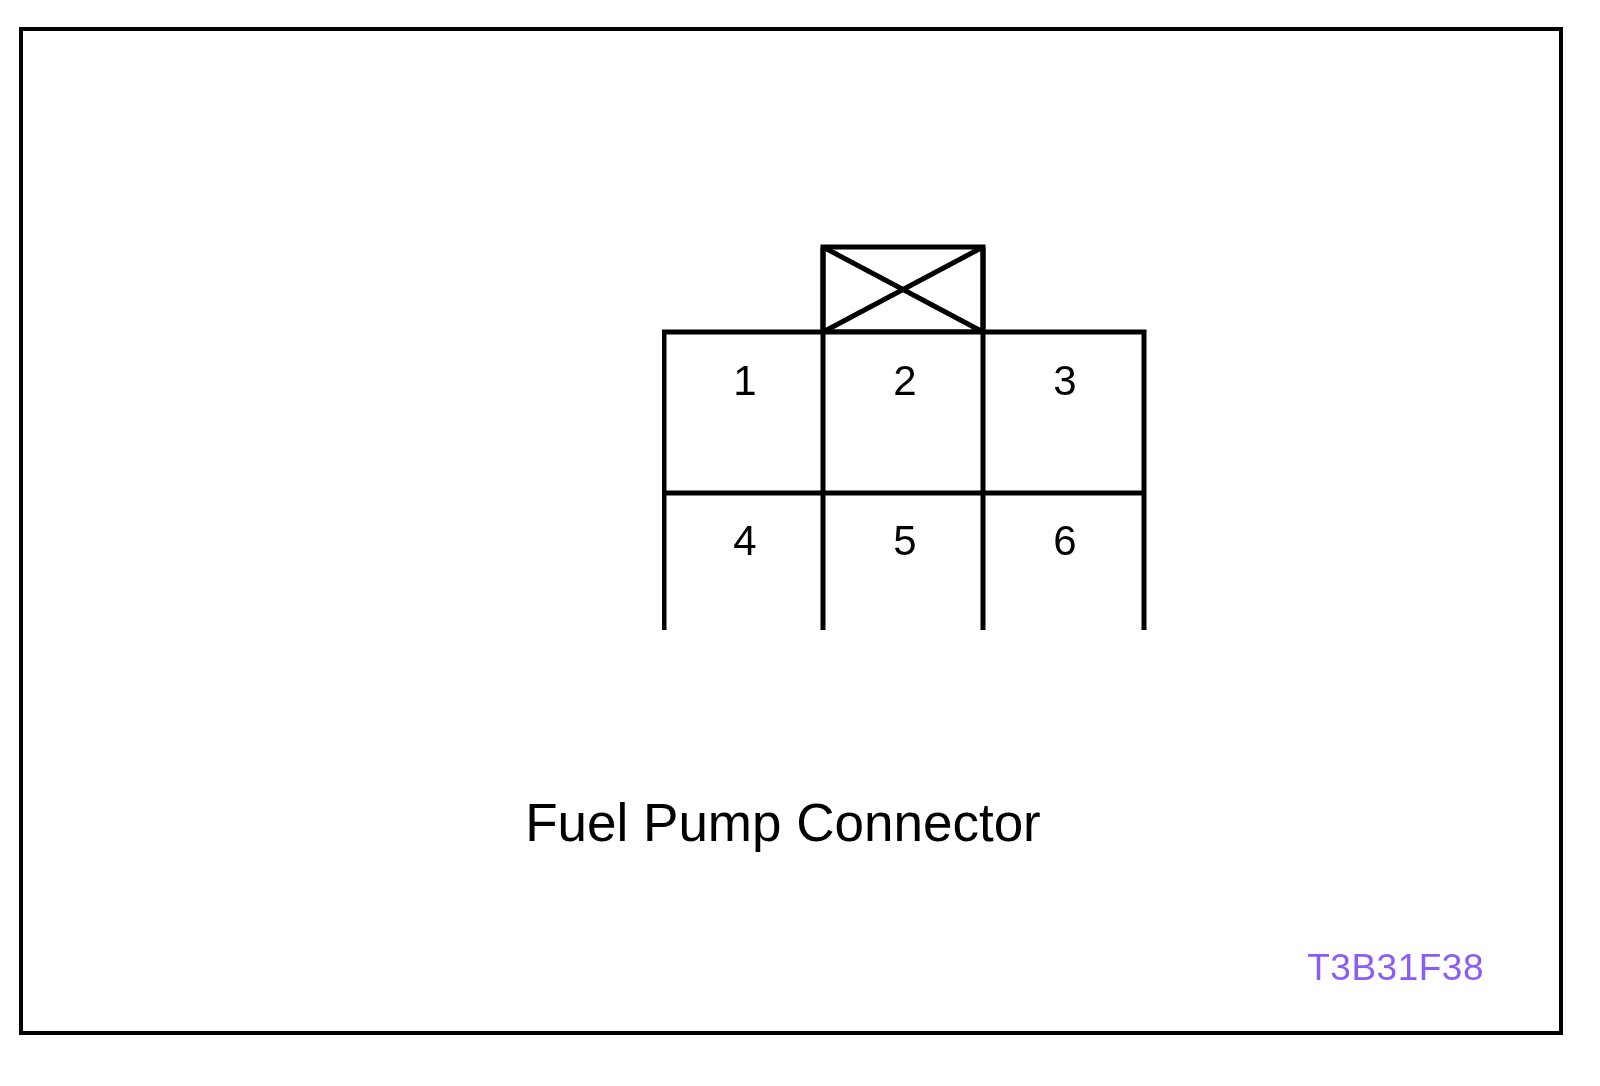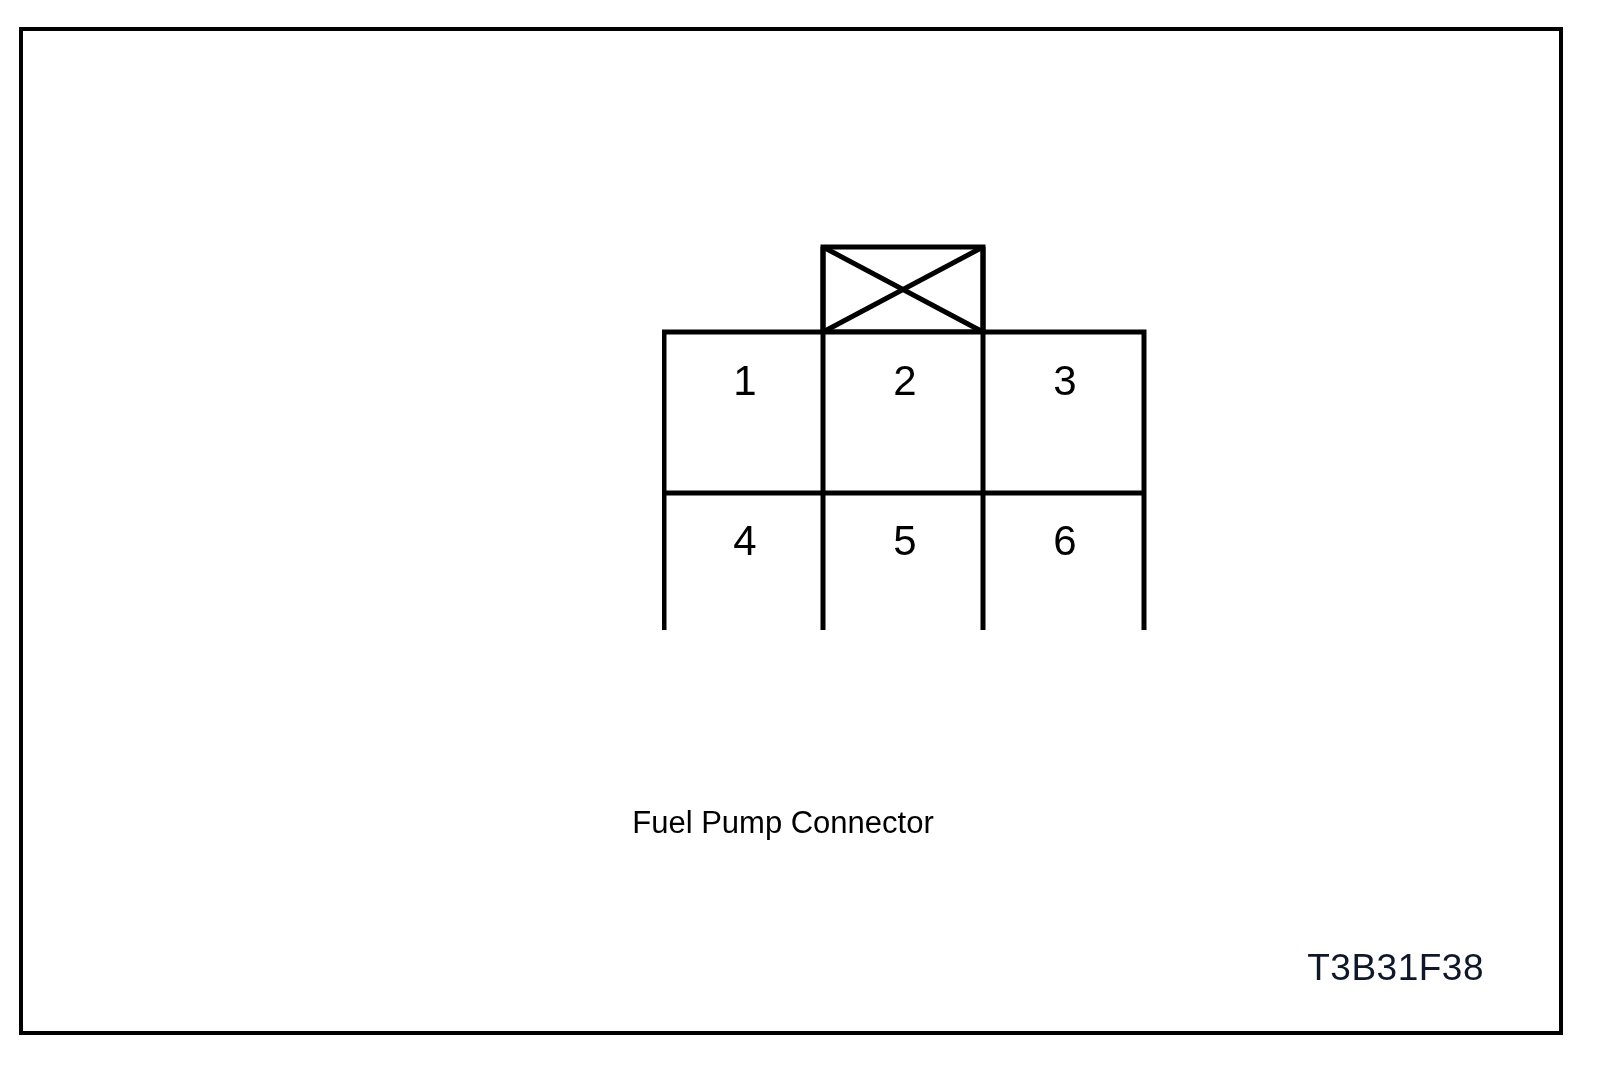--- a/index.html
+++ b/index.html
@@ -74,37 +74,37 @@
   #pin-6 { left: 320px; top: 300px; }
 
   
   #caption {
     position: absolute;
     left: 360px;
     top: 766px;
     width: 800px;
     text-align: center;
     font-family: "Liberation Sans", sans-serif;
-    font-size: 31px;
+    font-size: 53px;
     line-height: 52px;
     font-weight: 400;
     color: #000000;
     white-space: nowrap;
   }
 
   
   #reference-code {
     position: absolute;
     right: 75px;
     top: 915px;
     font-family: "Liberation Sans", sans-serif;
     font-size: 37px;
     line-height: 44px;
     font-weight: 400;
-    color: #0f172a;
+    color: #8b5cf6;
     letter-spacing: 0.5px;
     white-space: nowrap;
   }
 </style>
 </head>
 <body>
 
 <div id="page">
 
   <div id="figure-frame">

